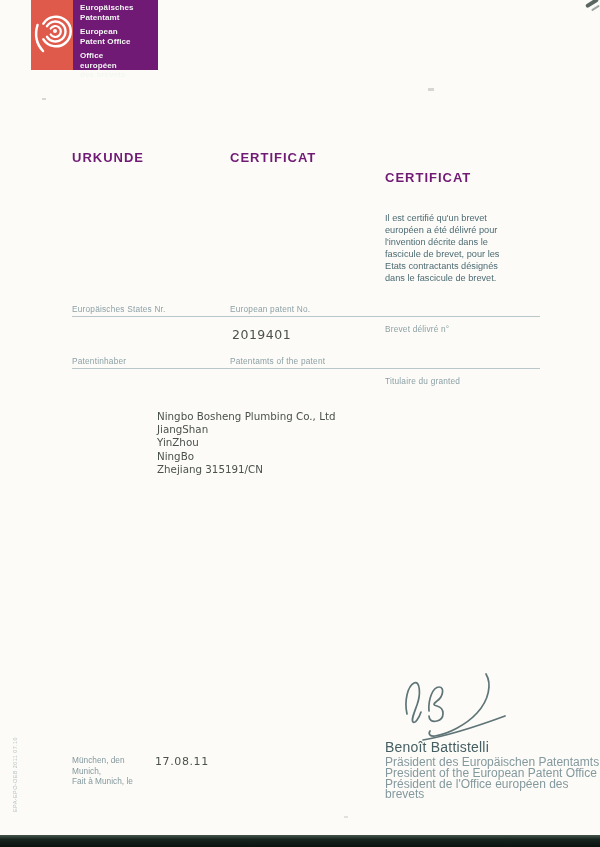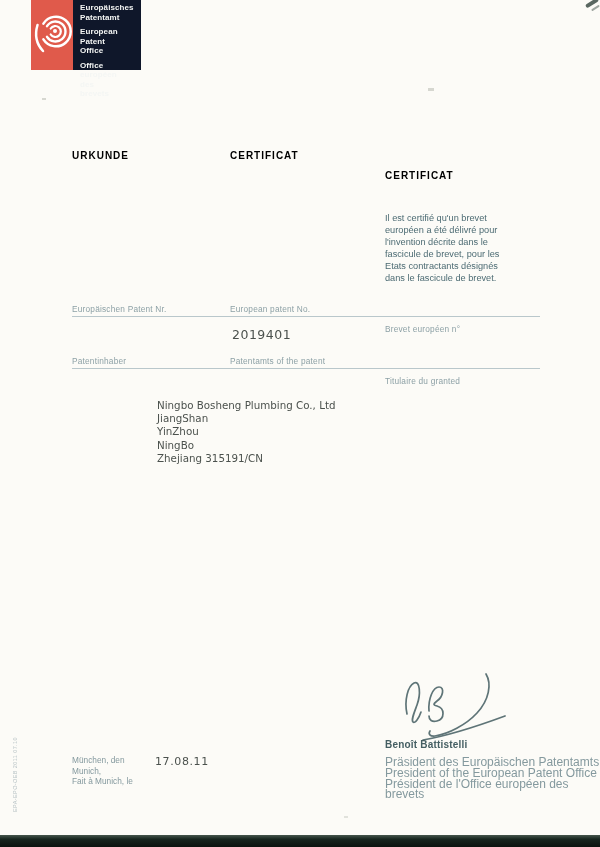--- a/index.html
+++ b/index.html
@@ -16,39 +16,39 @@
   }
   .pre { white-space: pre-line; }
 
   
   .logo-red {
     position: absolute; left: 31px; top: 0; width: 42px; height: 70px;
     background: #e05a4b;
   }
   .logo-red svg { display: block; width: 100%; height: 100%; }
   .logo-gray {
-    position: absolute; left: 73px; top: 0; width: 68px; height: 70px;
-    background: #0f172a;
+    position: absolute; left: 73px; top: 0; width: 85px; height: 70px;
+    background: #701a75;
     color: #f4f6f4;
     font-size: 8px; font-weight: 700; line-height: 9.5px;
     padding: 3px 16px 0 7px; box-sizing: border-box;
     letter-spacing: 0.1px;
   }
   .org-name { margin-bottom: 5px; }
 
   
   .col { position: absolute; width: 170px; }
   .c1 { left: 72px; }
   .c2 { left: 230px; }
   .c3 { left: 385px; margin-top: 20px; }
 
   .doc-title {
     top: 150px;
-    color: #000000;
-    font-size: 10px; font-weight: 700; letter-spacing: 1px;
+    color: #701a75;
+    font-size: 13px; font-weight: 700; letter-spacing: 1px;
   }
   .intro {
     top: 192px;
     color: #4c6b73;
     font-size: 9.2px; line-height: 12px;
   }
 
   .field-label {
     color: #8da1a6;
     font-size: 8.3px; letter-spacing: 0.2px;
@@ -64,31 +64,31 @@
 
   .typed {
     font-family: "DejaVu Sans", sans-serif;
     color: #4b514d;
   }
   .patent-number {
     position: absolute; left: 232px; top: 327px;
     font-size: 12.5px; letter-spacing: 0.5px;
   }
   .address {
-    position: absolute; left: 157px; top: 399px;
+    position: absolute; left: 157px; top: 410px;
     font-size: 10.3px; line-height: 13.2px;
   }
 
   
   .signature-svg {
     position: absolute; left: 398px; top: 670px; width: 122px; height: 80px;
   }
   .signatory-name {
     position: absolute; left: 385px; top: 739px;
-    color: #445e62; font-size: 10px; font-weight: 700; letter-spacing: 0.2px;
+    color: #445e62; font-size: 14px; font-weight: 400; letter-spacing: 0.2px;
   }
   .signatory-titles {
     position: absolute; left: 385px; top: 757px;
     color: #84999e; font-size: 12px; line-height: 10.8px;
   }
 
   
   .issue-place {
     position: absolute; left: 72px; top: 755px;
     color: #84999e; font-size: 8.3px; line-height: 10.6px;
@@ -151,23 +151,23 @@
   <div class="col c2 doc-title">CERTIFICAT</div>
   <div class="col c3 doc-title">CERTIFICAT</div>
 
   <div class="col c3 intro pre">Il est certifié qu'un brevet
 européen a été délivré pour
 l'invention décrite dans le
 fascicule de brevet, pour les
 Etats contractants désignés
 dans le fascicule de brevet.</div>
 
-  <div class="col c1 field-label row1-label">Europäischen Patent Nr.</div>
+  <div class="col c1 field-label row1-label">Europäisches States Nr.</div>
   <div class="col c2 field-label row1-label">European patent No.</div>
-  <div class="col c3 field-label row1-label">Brevet européen n°</div>
+  <div class="col c3 field-label row1-label">Brevet délivré n°</div>
   <div class="rule rule1"></div>
   <div class="patent-number typed">2019401</div>
 
   <div class="col c1 field-label row2-label">Patentinhaber</div>
   <div class="col c2 field-label row2-label">Patentamts of the patent</div>
   <div class="col c3 field-label row2-label">Titulaire du granted</div>
   <div class="rule rule2"></div>
   <div class="address typed pre">Ningbo Bosheng Plumbing Co., Ltd
 JiangShan
 YinZhou

